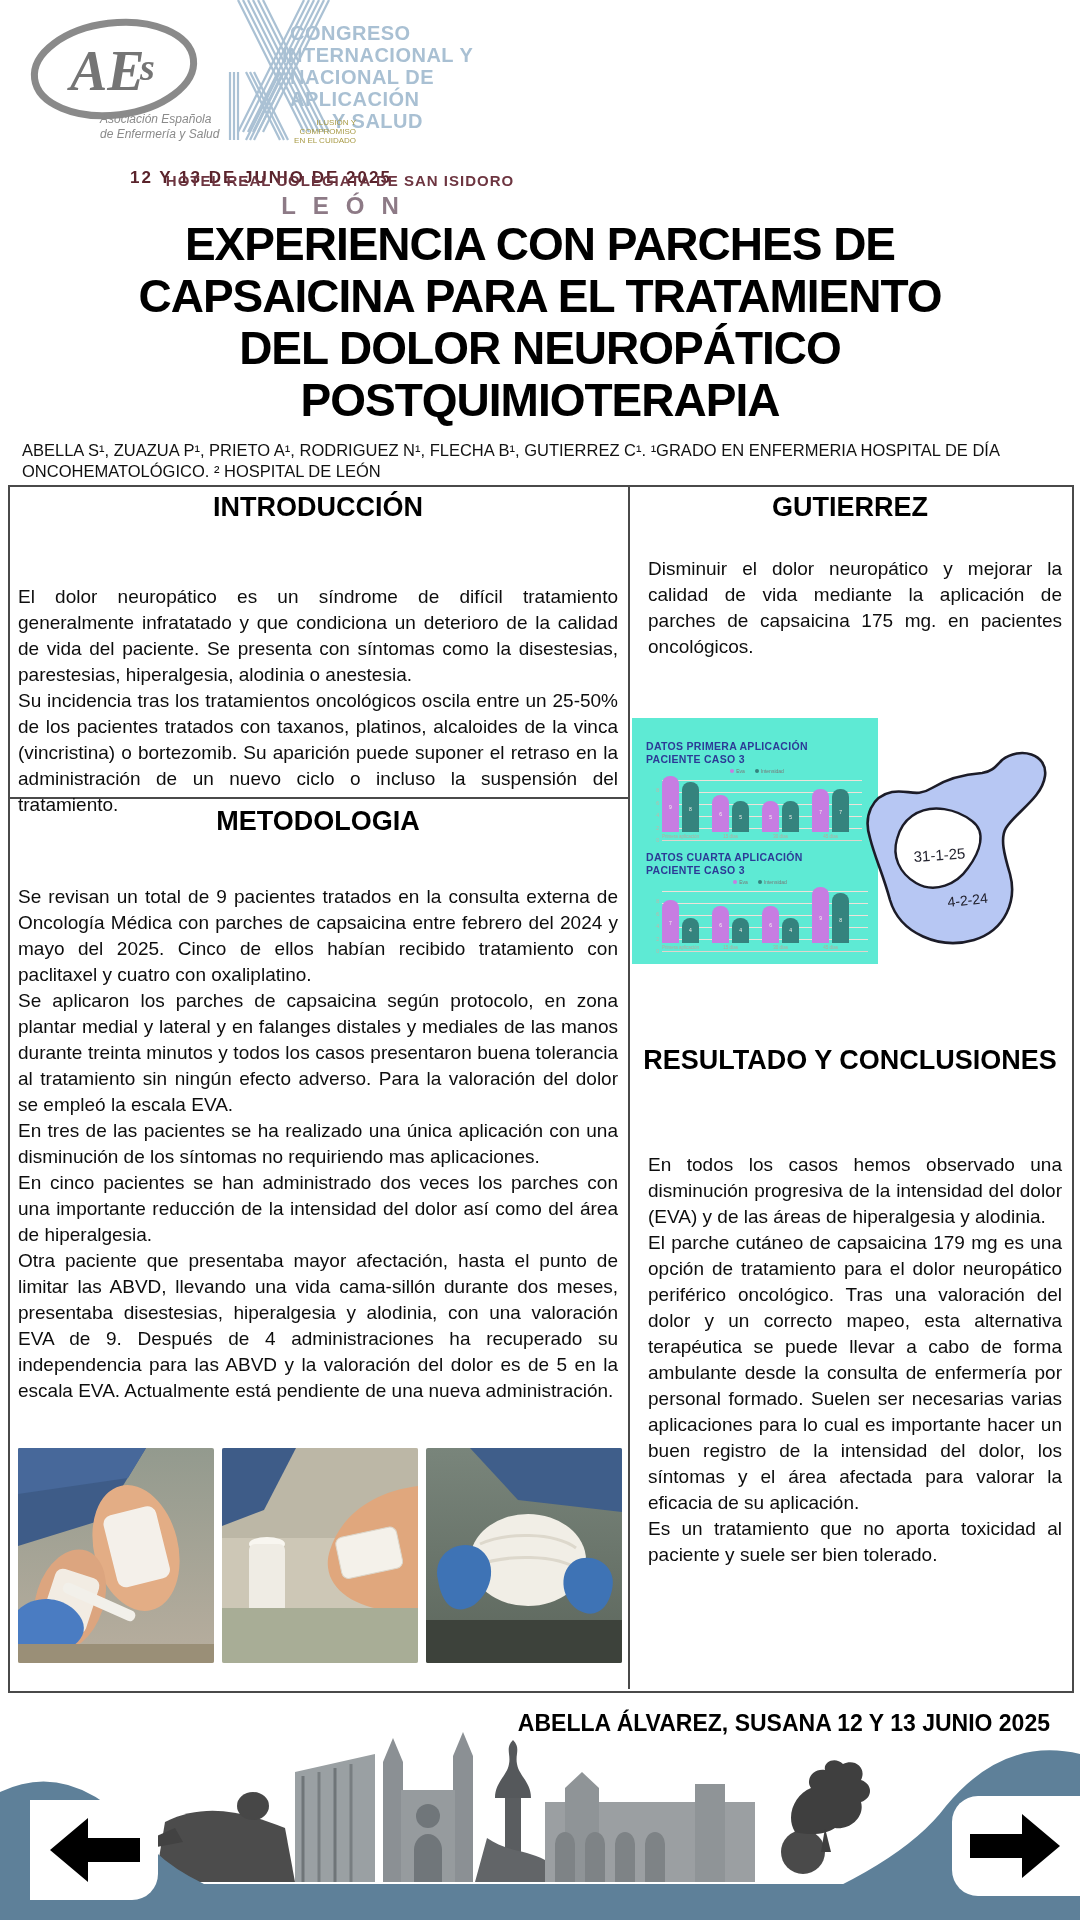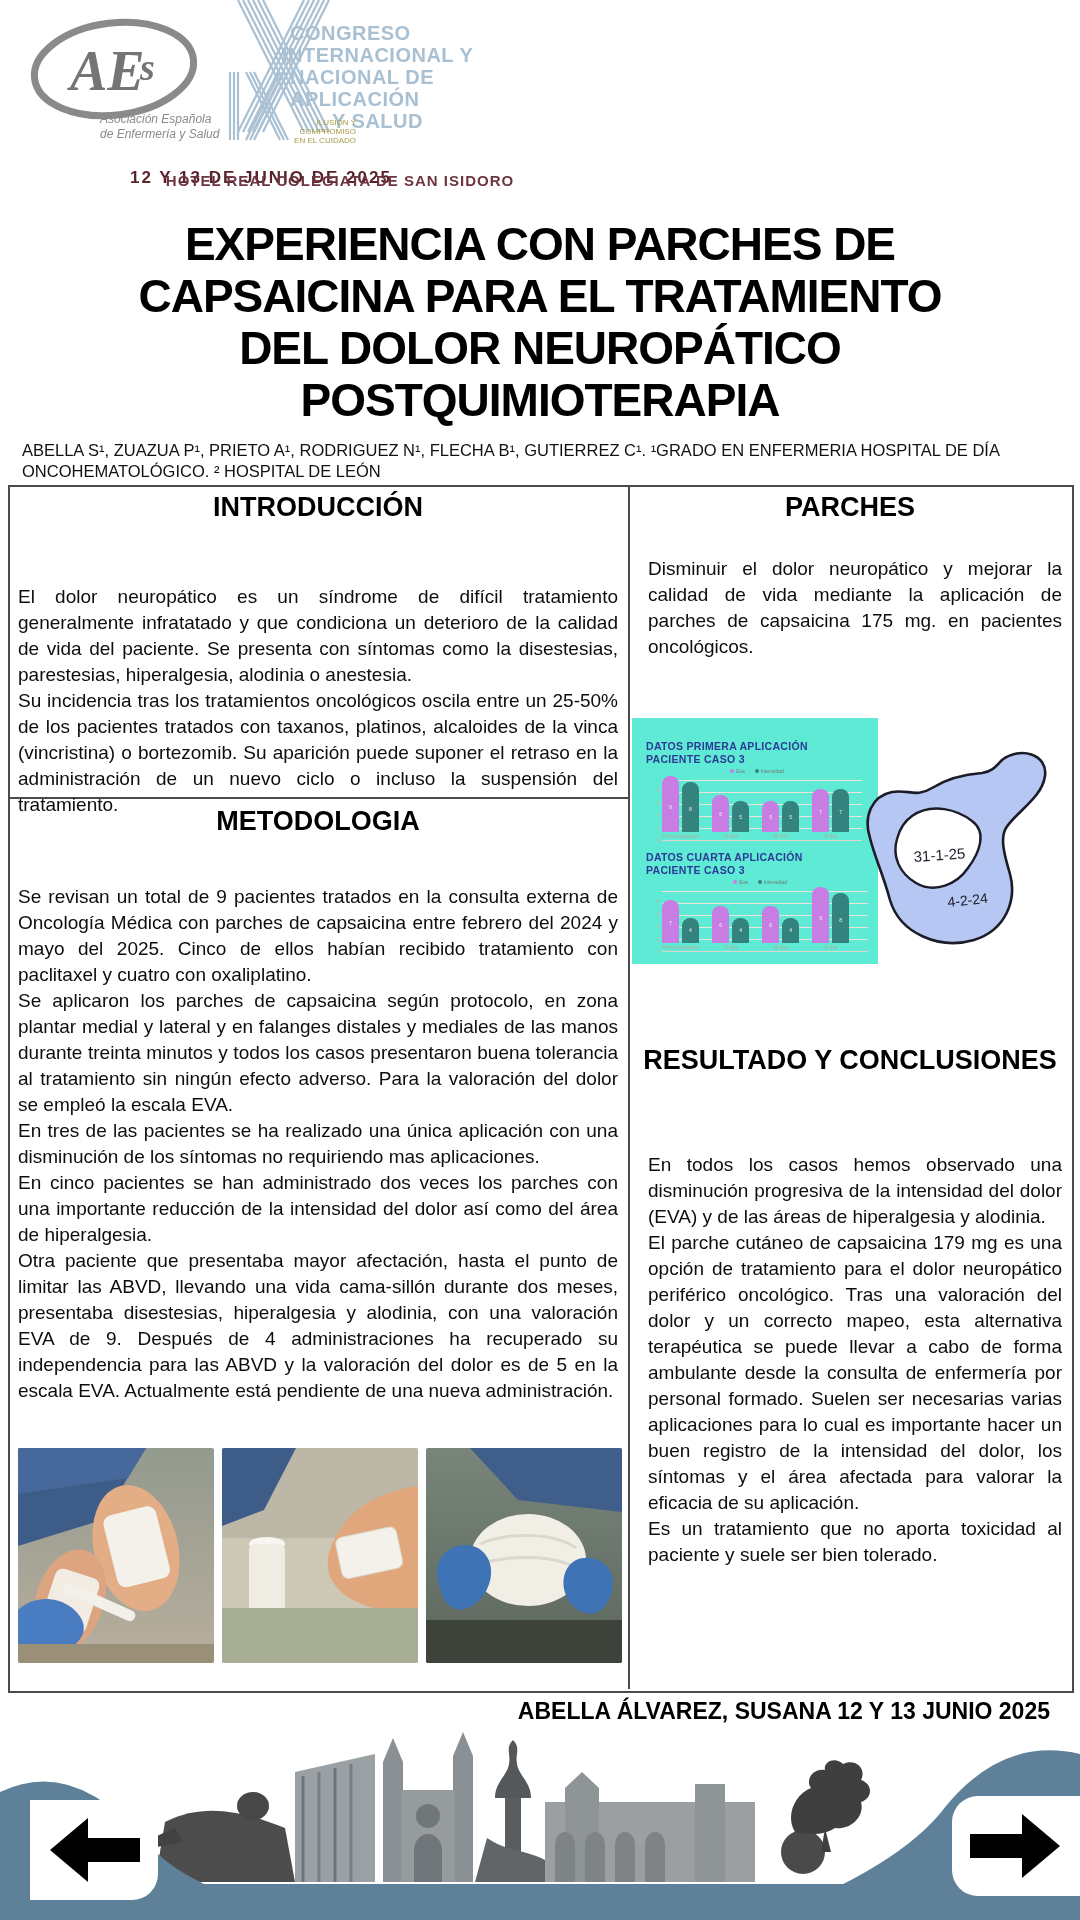--- a/index.html
+++ b/index.html
@@ -39,21 +39,21 @@
   .bar{width:17px;border-radius:8px 8px 0 0;position:relative;}
   .bv{position:absolute;bottom:40%;left:0;right:0;text-align:center;font-size:5px;color:#f7f2ee;}
   .xlab{font-size:4.5px;color:#b9a99e;margin-top:2px;height:6px;white-space:nowrap;}
   .yaxis{position:absolute;left:-11px;bottom:0;height:62px;width:10px;}
   .yaxis span{position:absolute;right:2px;font-size:5px;color:#c4b3a8;transform:translateY(50%);}
 
   .fig-caption{font-size:15.5px;line-height:20px;color:#222;}
 
   .photo{border-radius:2px;overflow:hidden;}
 
-  .credit{font-weight:bold;font-size:23px;color:#000;letter-spacing:0;}
+  .credit{font-weight:bold;font-size:23px;color:#000;letter-spacing:0;margin-top:12px;}
 
   .arrow-btn{background:#fff;display:flex;align-items:center;justify-content:center;}
 </style>
 </head>
 <body>
 
 <div id="poster">
 
   <div class="abs" style="left:22px;top:14px;width:185px;height:110px;">
     <svg width="185" height="110" viewBox="0 0 185 110">
@@ -96,35 +96,36 @@
       <div style="margin-left:-8px">INTERNACIONAL Y</div>
       <div>NACIONAL DE</div>
       <div>APLICACIÓN</div>
       <div style="margin-left:42px">Y SALUD</div>
     </div>
     <div class="abs cg-tag" style="left:36px;top:118px;width:92px;">ILUSIÓN Y COMPROMISO
 EN EL CUIDADO</div>
   </div>
   <div class="abs cg-date" style="left:130px;top:168px;width:420px;text-align:left;">12 Y 13 DE JUNIO DE 2025</div>
   <div class="abs cg-venue" style="left:130px;top:172px;width:420px;text-align:center;">HOTEL REAL COLEGIATA DE SAN ISIDORO</div>
+  <div class="abs cg-city" style="left:130px;top:192px;width:420px;text-align:center;text-indent:17px;">LEÓN</div>
 
   <div class="abs title">EXPERIENCIA CON PARCHES DE CAPSAICINA PARA EL TRATAMIENTO DEL DOLOR NEUROPÁTICO POSTQUIMIOTERAPIA</div>
   <div class="abs authors">ABELLA S¹, ZUAZUA P¹, PRIETO A¹, RODRIGUEZ N¹, FLECHA B¹, GUTIERREZ C¹. ¹GRADO EN ENFERMERIA HOSPITAL DE DÍA ONCOHEMATOLÓGICO. ²  HOSPITAL DE LEÓN</div>
 
   <div class="abs box" style="left:8px;top:485px;width:1062px;height:1204px;"></div>
   <div class="abs" style="left:628px;top:485px;width:2px;height:1204px;background:#4a4a4a;"></div>
   <div class="abs" style="left:8px;top:797px;width:622px;height:2px;background:#4a4a4a;"></div>
 
   <div class="abs heading" style="left:8px;top:492px;width:620px;">INTRODUCCIÓN</div>
   <div class="abs bodytext" style="left:18px;top:584px;width:600px;">
     <p>El dolor neuropático es un síndrome de difícil tratamiento generalmente infratatado y que condiciona un deterioro de la calidad de vida del paciente. Se presenta con síntomas como la disestesias, parestesias, hiperalgesia, alodinia o anestesia.</p>
     <p>Su incidencia tras los tratamientos oncológicos oscila entre un 25-50% de los pacientes tratados con taxanos, platinos, alcaloides de la vinca (vincristina) o bortezomib. Su aparición puede suponer el retraso en la administración de un nuevo ciclo o incluso la suspensión del tratamiento.</p>
   </div>
 
-  <div class="abs heading" style="left:630px;top:492px;width:440px;">PARCHES</div>
+  <div class="abs heading" style="left:630px;top:492px;width:440px;">GUTIERREZ</div>
   <div class="abs bodytext" style="left:648px;top:556px;width:414px;">Disminuir el dolor neuropático  y mejorar la calidad de vida mediante la aplicación de parches de capsaicina 175 mg. en pacientes oncológicos.</div>
 
   <div class="abs heading" style="left:8px;top:806px;width:620px;">METODOLOGIA</div>
   <div class="abs bodytext" style="left:18px;top:884px;width:600px;">
     <p>Se revisan un total de 9 pacientes tratados en la consulta externa de Oncología Médica con parches de capsaicina entre febrero del 2024 y mayo del 2025. Cinco de ellos habían recibido tratamiento con paclitaxel y cuatro con oxaliplatino.</p>
     <p>Se aplicaron los parches de capsaicina según protocolo, en zona plantar medial y lateral y en falanges distales y mediales de las manos durante treinta minutos y todos los casos presentaron buena tolerancia al tratamiento sin ningún efecto adverso. Para la valoración del dolor se empleó la escala EVA.</p>
     <p>En tres de las pacientes se ha realizado  una única aplicación con una disminución de los síntomas no requiriendo mas aplicaciones.</p>
     <p>En cinco pacientes se han administrado dos veces los parches con una importante reducción de la intensidad del dolor así como del área de hiperalgesia.</p>
     <p>Otra paciente que presentaba mayor afectación, hasta el punto de limitar las ABVD, llevando una vida cama-sillón durante dos meses, presentaba disestesias, hiperalgesia y alodinia, con una valoración EVA de 9. Después de 4 administraciones ha recuperado su independencia para las ABVD y la valoración del dolor es de 5 en la escala EVA. Actualmente está pendiente de una nueva administración.</p>
   </div>

